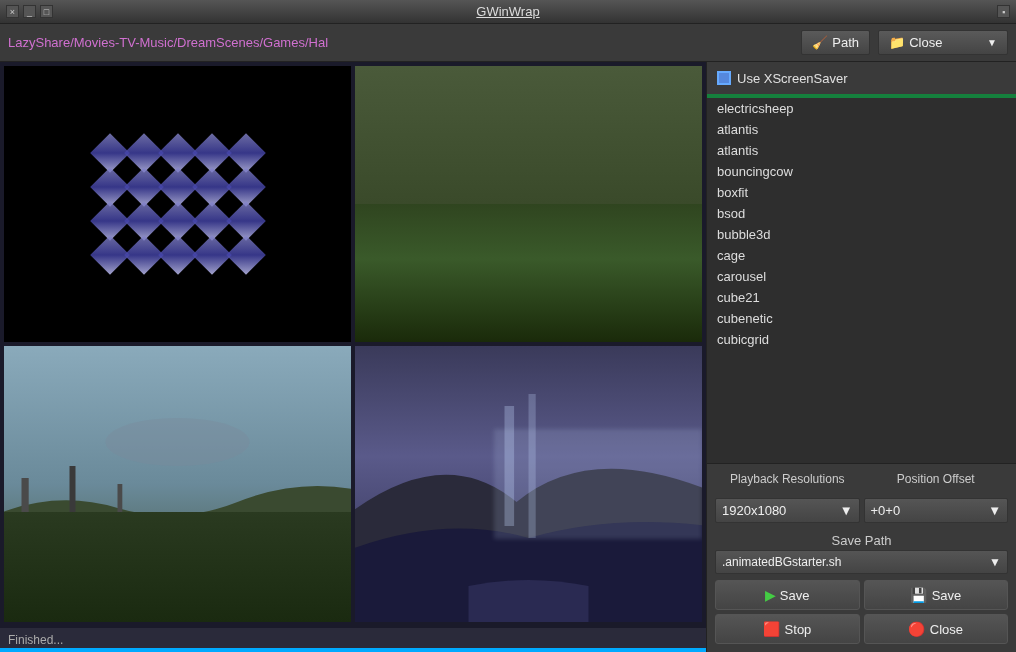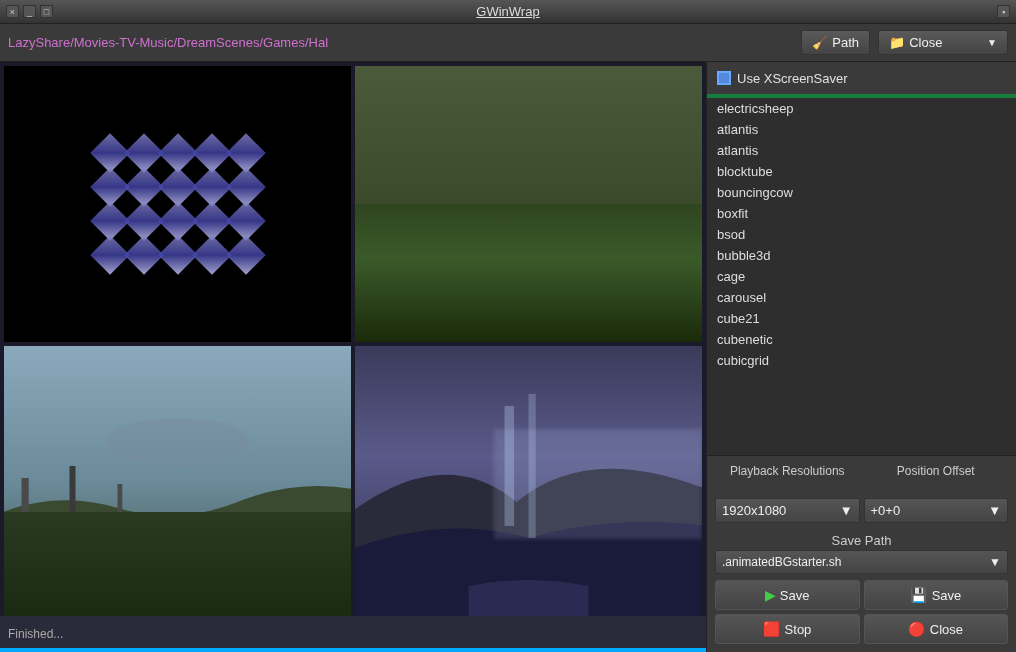--- a/index.html
+++ b/index.html
@@ -181,21 +181,21 @@
       top: 30%;
       left: 40%; right: 0;
       height: 40%;
       background: rgba(200,220,255,0.15);
       filter: blur(2px);
     }
     .status-bar {
       position: absolute;
       bottom: 0;
       left: 0; right: 0;
-      height: 36px;
+      height: 24px;
       background: #2a2a3a;
       display: flex;
       align-items: center;
       padding: 0 8px;
     }
     .progress-bar {
       height: 4px;
       background: #00aaff;
       width: 100%;
       position: absolute;
@@ -257,21 +257,21 @@
     .resolution-row {
       display: flex;
       gap: 4px;
       margin-bottom: 6px;
     }
     .resolution-label, .offset-label {
       font-size: 12px;
       color: #ccc;
       text-align: center;
       flex: 1;
-      margin-bottom: 20px;
+      margin-bottom: 12px;
     }
     .resolution-group, .offset-group {
       flex: 1;
     }
     .dropdown-select {
       width: 100%;
       background: linear-gradient(to bottom, #555, #444);
       border: 1px solid #333;
       color: #eee;
       padding: 4px 6px;
@@ -470,21 +470,20 @@
 
     <div class="xscreensaver-bar">
       <span class="checkbox-custom"></span>
       <span>Use XScreenSaver</span>
     </div>
 
     <div class="screensaver-list">
     <div class="list-item">electricsheep</div>
         <div class="list-item">atlantis</div>
         <div class="list-item">atlantis</div>
-        <div class="list-item">blocktube</div>
         <div class="list-item">bouncingcow</div>
         <div class="list-item">boxfit</div>
         <div class="list-item">bsod</div>
         <div class="list-item">bubble3d</div>
         <div class="list-item">cage</div>
         <div class="list-item">carousel</div>
         <div class="list-item">cube21</div>
         <div class="list-item">cubenetic</div>
         <div class="list-item">cubicgrid</div>
       </div>

